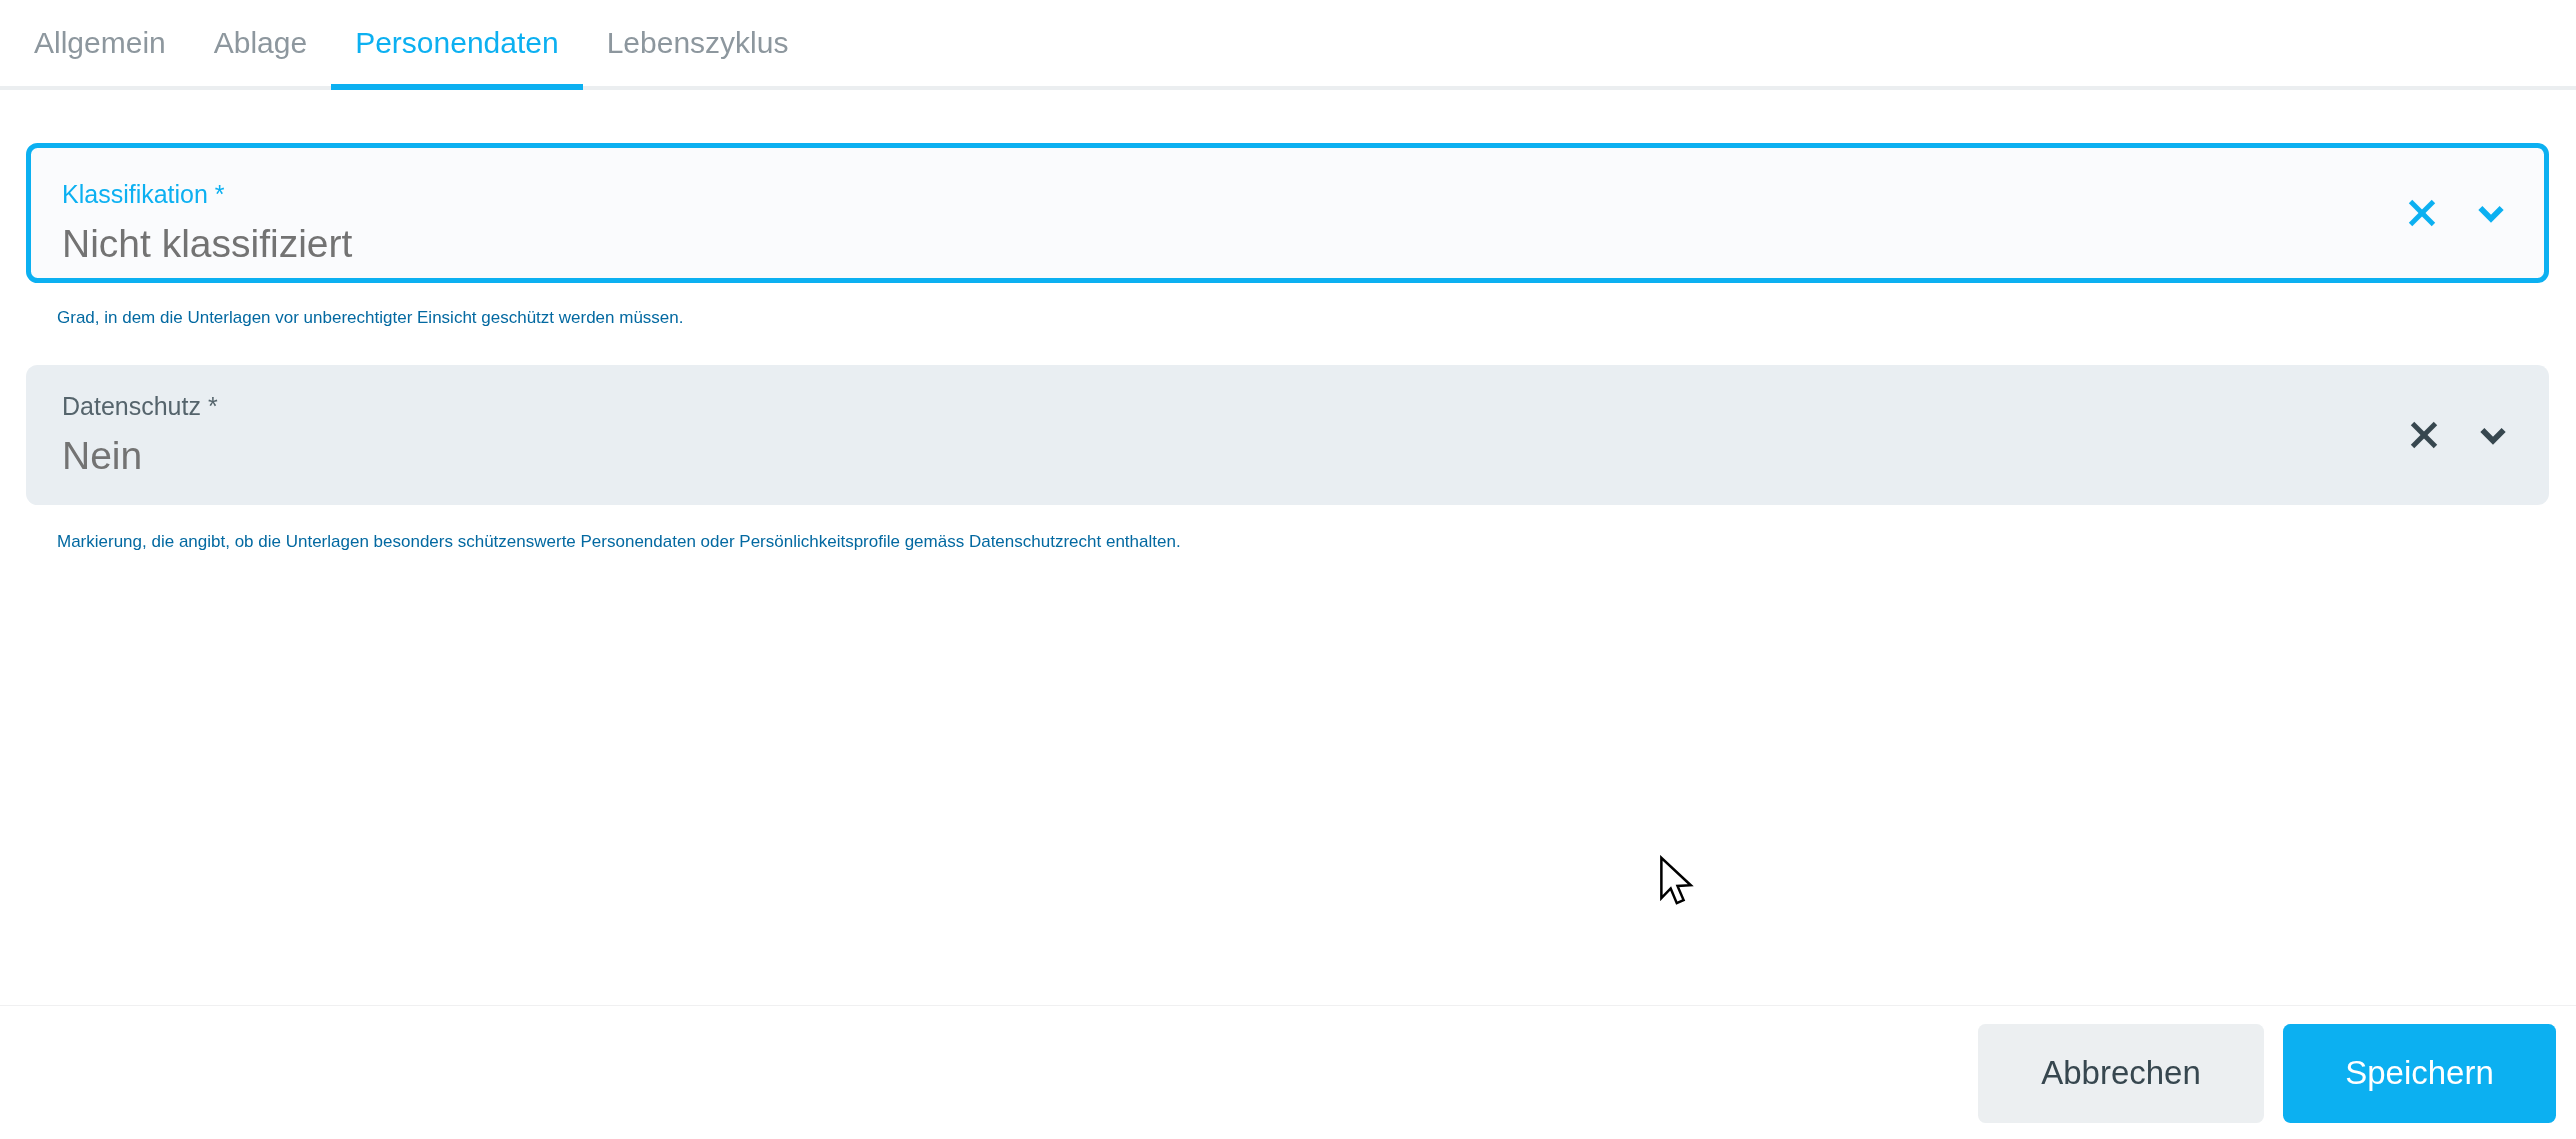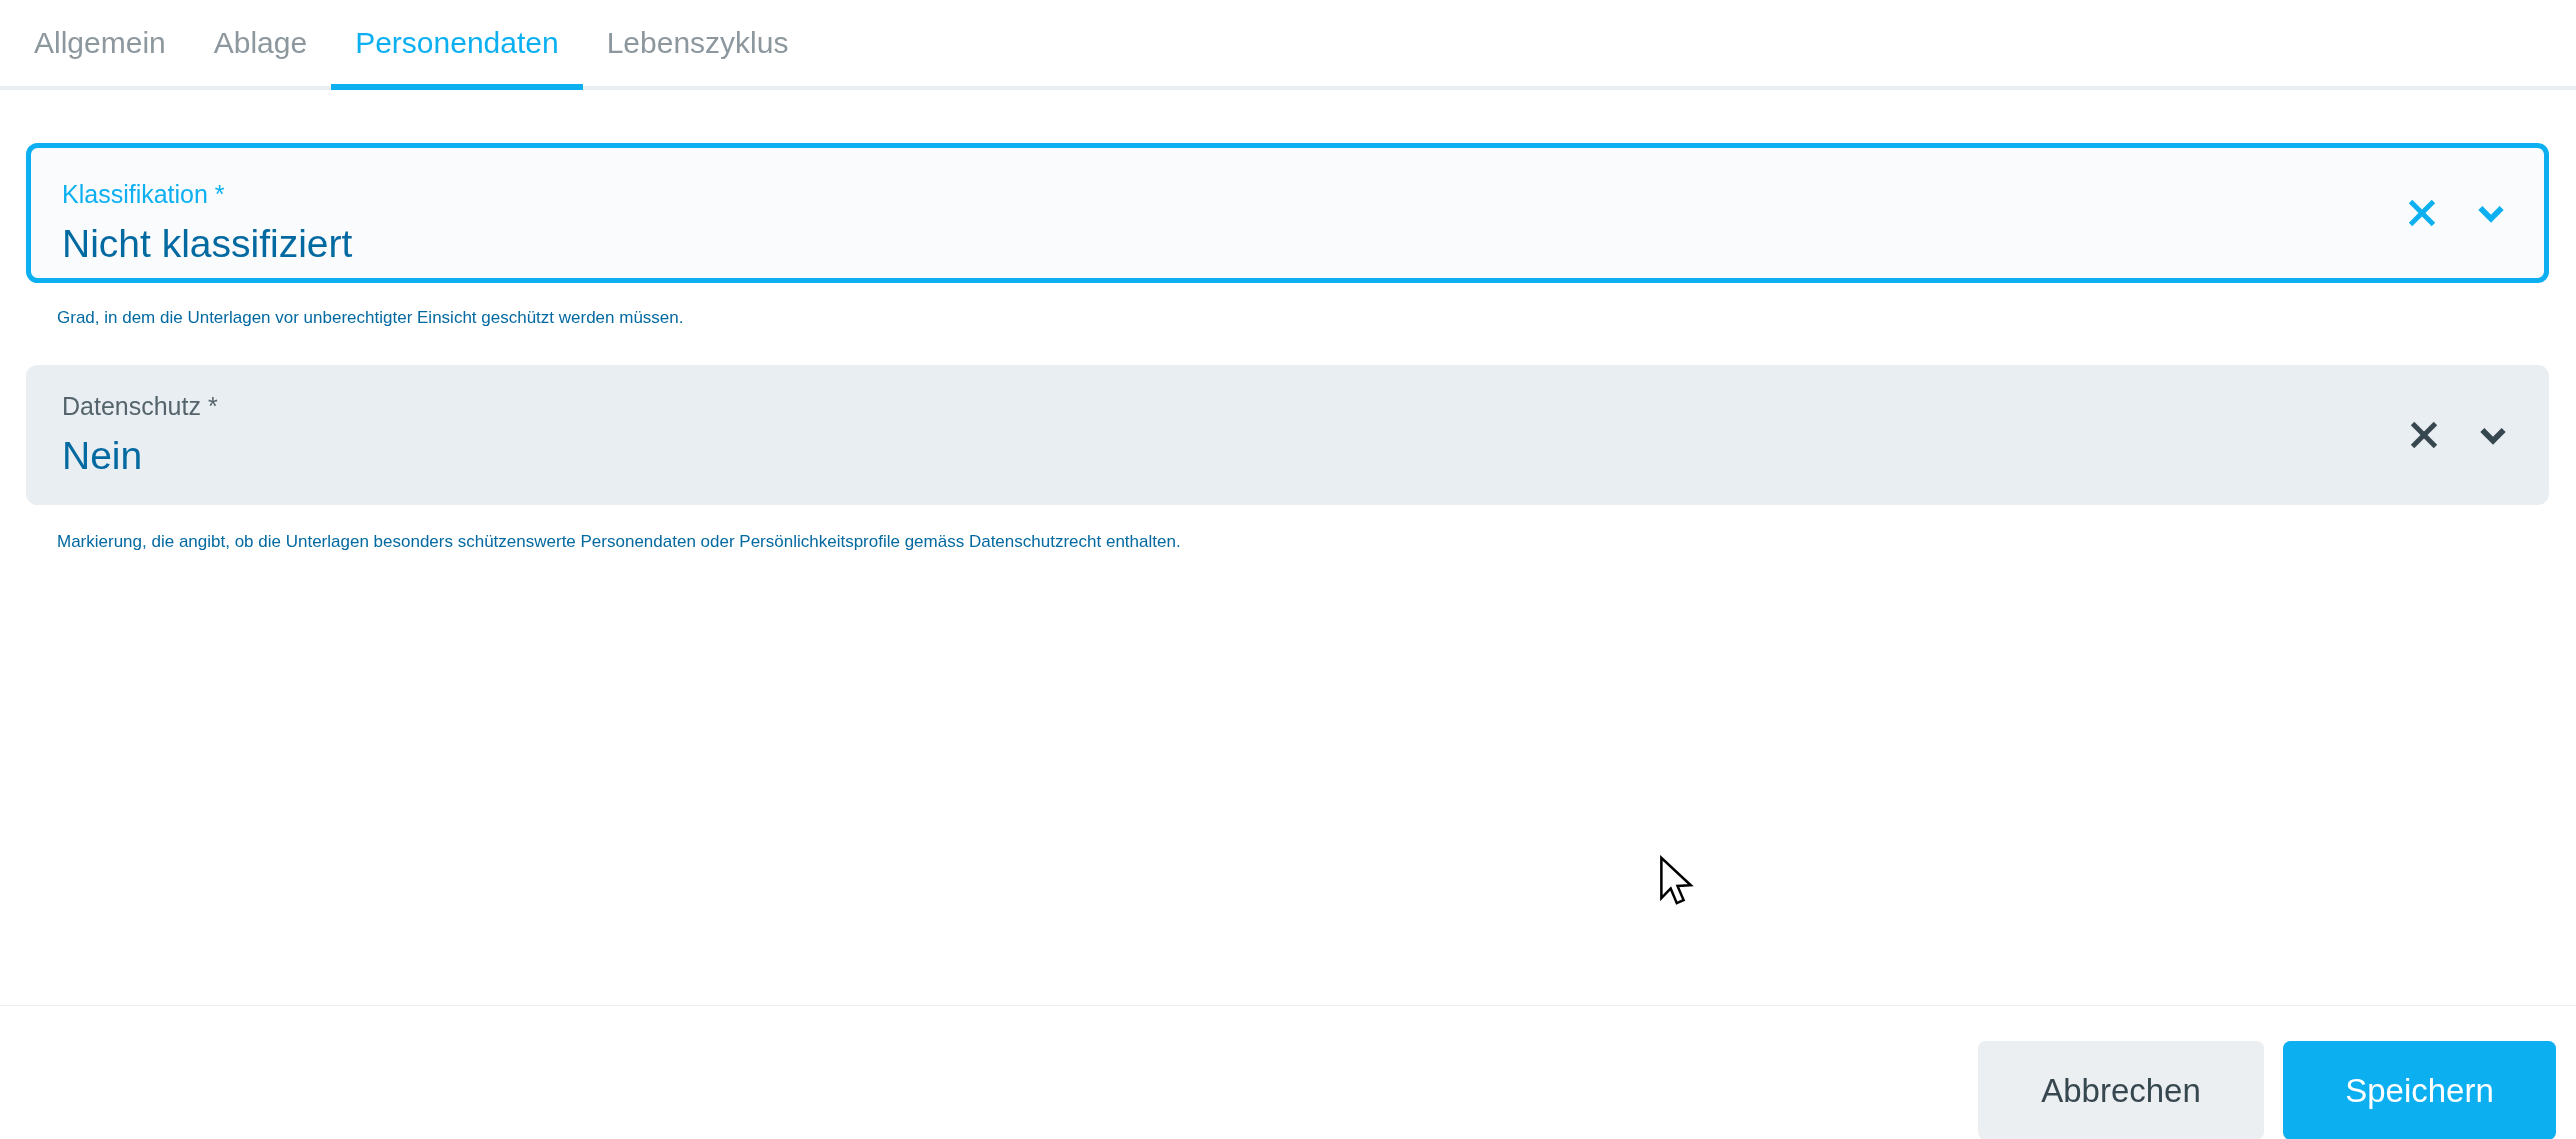--- a/index.html
+++ b/index.html
@@ -20,35 +20,35 @@
 
   .field { width:100%; height:140px; border-radius:11.5px; display:flex; align-items:center;
     padding:0 38px 0 36px; cursor:pointer; }
   .field.focused { background:#fafbfd; border:5px solid var(--accent); padding:0 35px 0 31px; margin-top:53px; }
   .field.plain { background:#e9eef2; margin-top:33px; }
 
   .field-main { flex:1; display:flex; flex-direction:column; justify-content:center; gap:13px; }
   .field-label { font-size:25px; line-height:28px; }
   .field.focused .field-label { color:var(--accent);margin-top:21px; }
   .field.plain .field-label { color:#55646c; }
-  .field-value { font-size:39px; line-height:46px; color:#0369a1; }
+  .field-value { font-size:39px; line-height:46px; color:#737373; }
 
   .field-icons { display:flex; align-items:center; gap:33px; }
   .icon-btn { width:36px; height:36px; display:flex; align-items:center; justify-content:center; cursor:pointer; }
   .icon-btn svg { width:36px; height:36px; }
   .field.focused .icon-btn svg { stroke:var(--accent); }
   .field.plain .icon-btn svg { stroke:#37474f; }
 
   .help { font-size:17px; line-height:28px; color:#0369a1; margin:21.4px 0 0 31px; }
   .help.second { margin-top:23px; }
 
   
   .footer { position:absolute; left:0; bottom:0; width:2576px; height:135px;
     border-top:1.6px solid #f0f0f1; background:#ffffff;
-    display:flex; align-items:flex-end; justify-content:flex-end; gap:19px; padding-right:20px; }
+    display:flex; align-items:center; justify-content:flex-end; gap:19px; padding-right:20px; }
   .btn { height:99px; border:none; border-radius:7.4px; font-size:33px;
     font-family:"Liberation Sans", sans-serif; cursor:pointer;
     display:flex; align-items:center; justify-content:center; }
   .btn.cancel { min-width:286px; background:#eceff1; color:#37474f; }
   .btn.save { min-width:273px; background:var(--accent); color:#ffffff; }
 
   
   .cursor { position:absolute; left:1656px; top:855px; width:43px; height:54px; pointer-events:none; }
 </style>
 </head>

